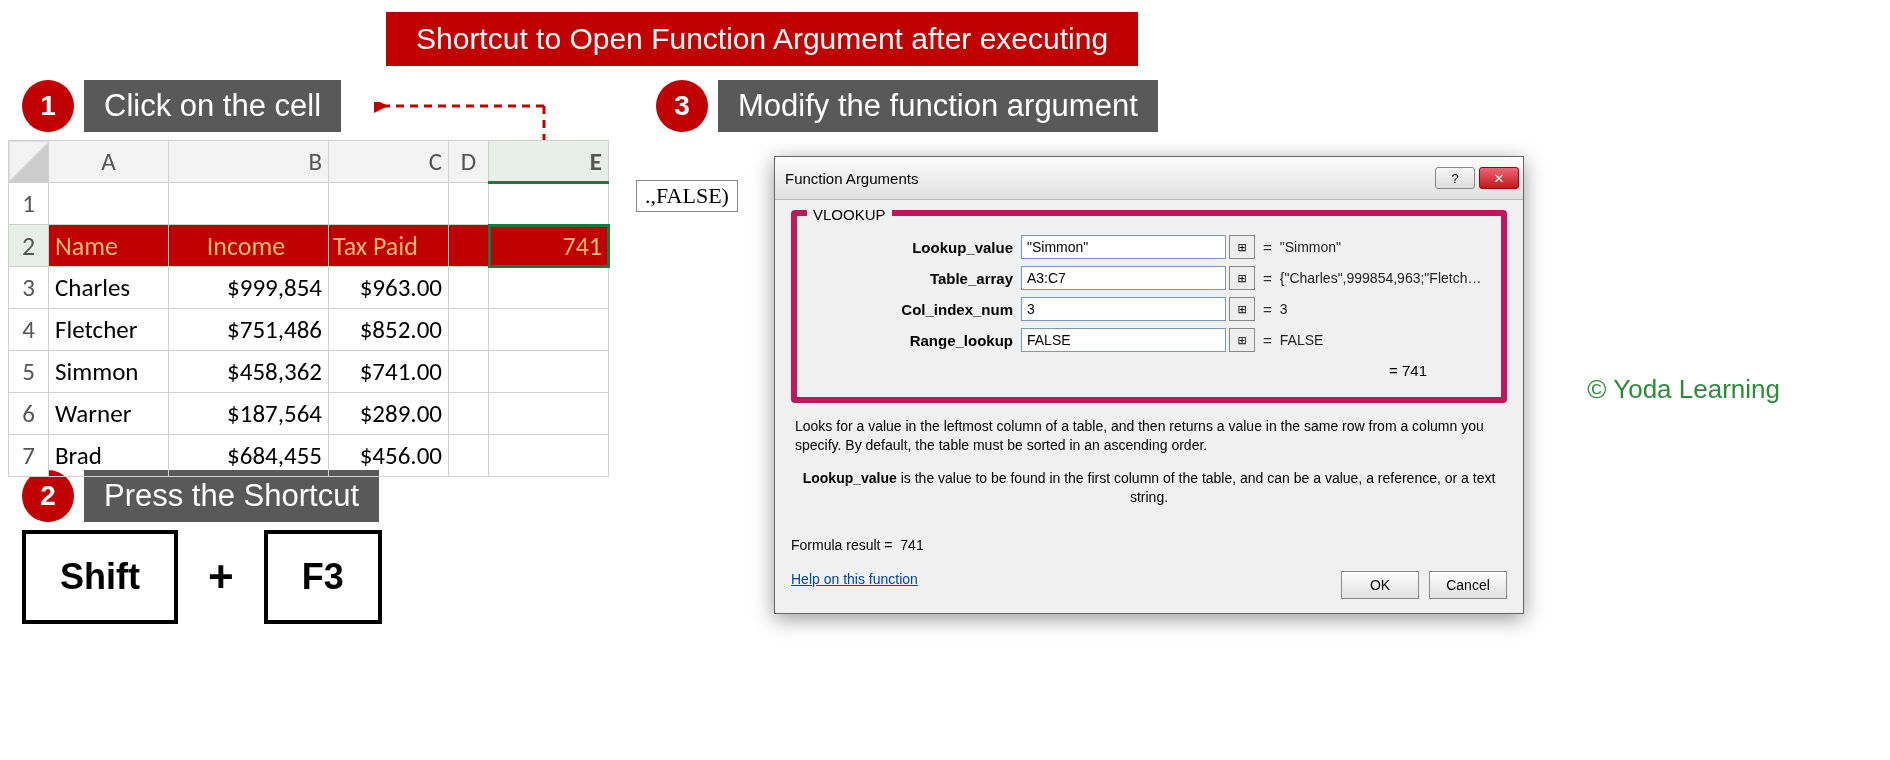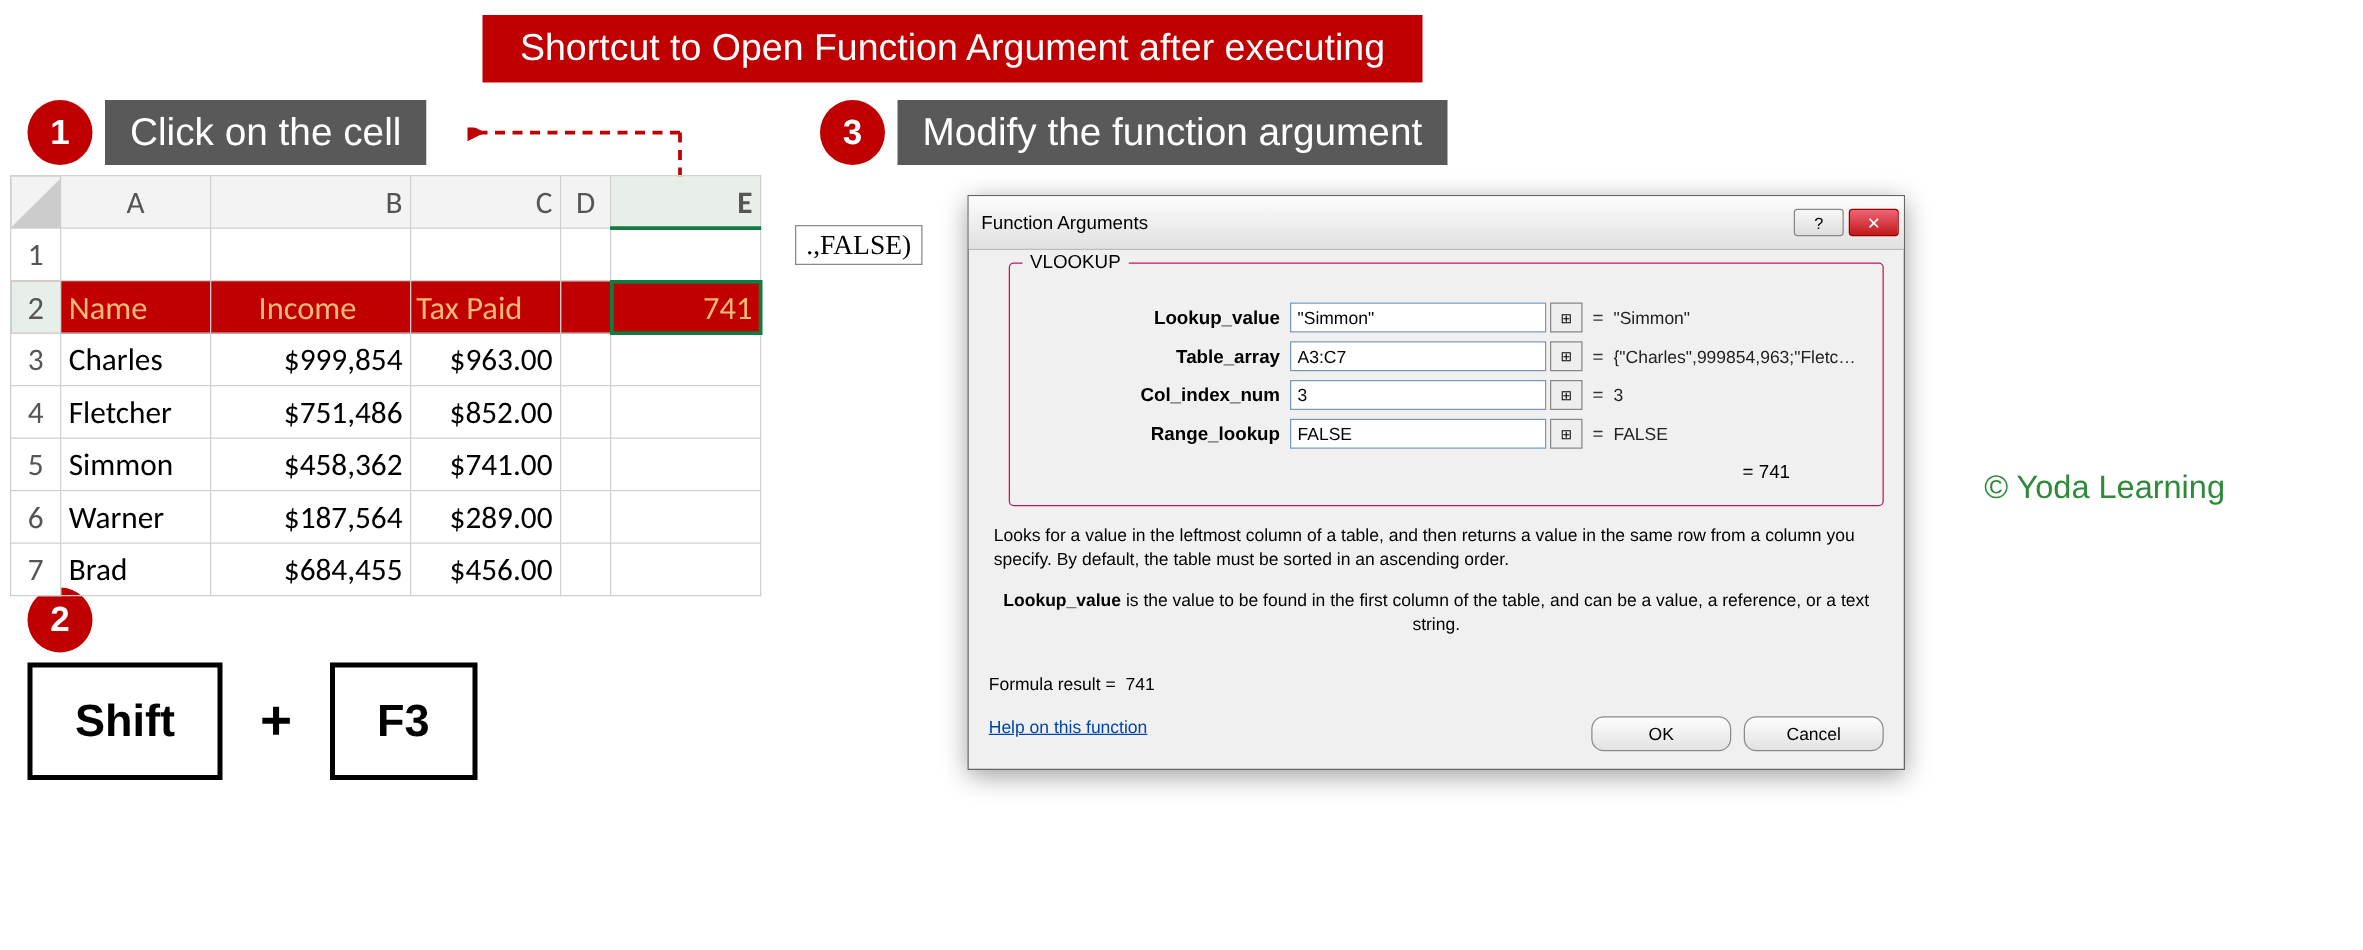--- a/index.html
+++ b/index.html
@@ -128,25 +128,24 @@
     width:40px; height:22px;
     display:inline-flex; align-items:center; justify-content:center;
     border:1px solid #888; border-radius:3px;
     margin-right:4px;
     font-size:13px;
     background: linear-gradient(#f8f8f8,#ddd);
   }
   .dlg-btn.close { background: linear-gradient(#e67,#c01818); color:#fff; border-color:#900;}
   .dlg-body { padding:10px 16px 14px 16px;}
   .fieldset {
-    border:1px solid #be185d;
+    border:6px solid #be185d;
     border-radius:4px;
-    padding:24px 14px 18px 14px;
+    padding:12px 14px 18px 14px;
     position:relative;
-    margin-left:16px;
   }
   .fieldset-legend {
     position:absolute; top:-10px; left:10px;
     background:#f0f0f0; padding:0 6px; font-size:15px;
   }
   .arg-row { display:flex; align-items:center; margin:7px 0;}
   .arg-label { width:210px; text-align:right; font-weight:bold; font-size:15px; padding-right:8px;}
   .arg-input {
     width:205px; height:24px;
     border:1px solid #7a99b8;
@@ -163,23 +162,23 @@
     font-size:11px;
   }
   .arg-eq { margin:0 8px; color:#333;}
   .arg-result { font-size:14px; color:#222; flex:1; white-space:nowrap; overflow:hidden; text-overflow:ellipsis;}
   .dlg-desc { margin:14px 4px 8px 4px; font-size:14px; line-height:1.35;}
   .dlg-desc .bold { font-weight:bold;}
   .dlg-bottom { display:flex; align-items:flex-start; margin-top:18px;}
   .help-link { color:#0046aa; text-decoration:underline; font-size:14px;}
   .dlg-buttons { margin-left:auto; display:flex; gap:10px;}
   .win-button {
-    width:112px; height:28px;
+    width:78px; height:28px;
     border:1px solid #8a8a8a;
-    border-radius:10px;
+    border-radius:0;
     background:linear-gradient(#fdfdfd,#e2e2e2);
     font-size:14px;
   }
   .result-eq {
     text-align:right;
     font-size:15px;
     margin-top:10px;
     padding-right:60px;
   }
   .watermark {
@@ -196,20 +195,21 @@
 
 <div class="title-bar">Shortcut to Open Function Argument after executing</div>
 
 <div class="step1">
   <div class="step-badge">1</div>
   <div class="step-label">Click on the cell</div>
 </div>
 
 <div class="step2">
   <div class="step-badge">2</div>
+  <div class="step-label">Press the Shortcut</div>
 </div>
 
 <div class="step3">
   <div class="step-badge">3</div>
   <div class="step-label">Modify the function argument</div>
 </div>
 
 <svg class="arrow-dashed">
   <defs>
     <marker id="ah" markerWidth="10" markerHeight="10" refX="2" refY="3" orient="auto">

